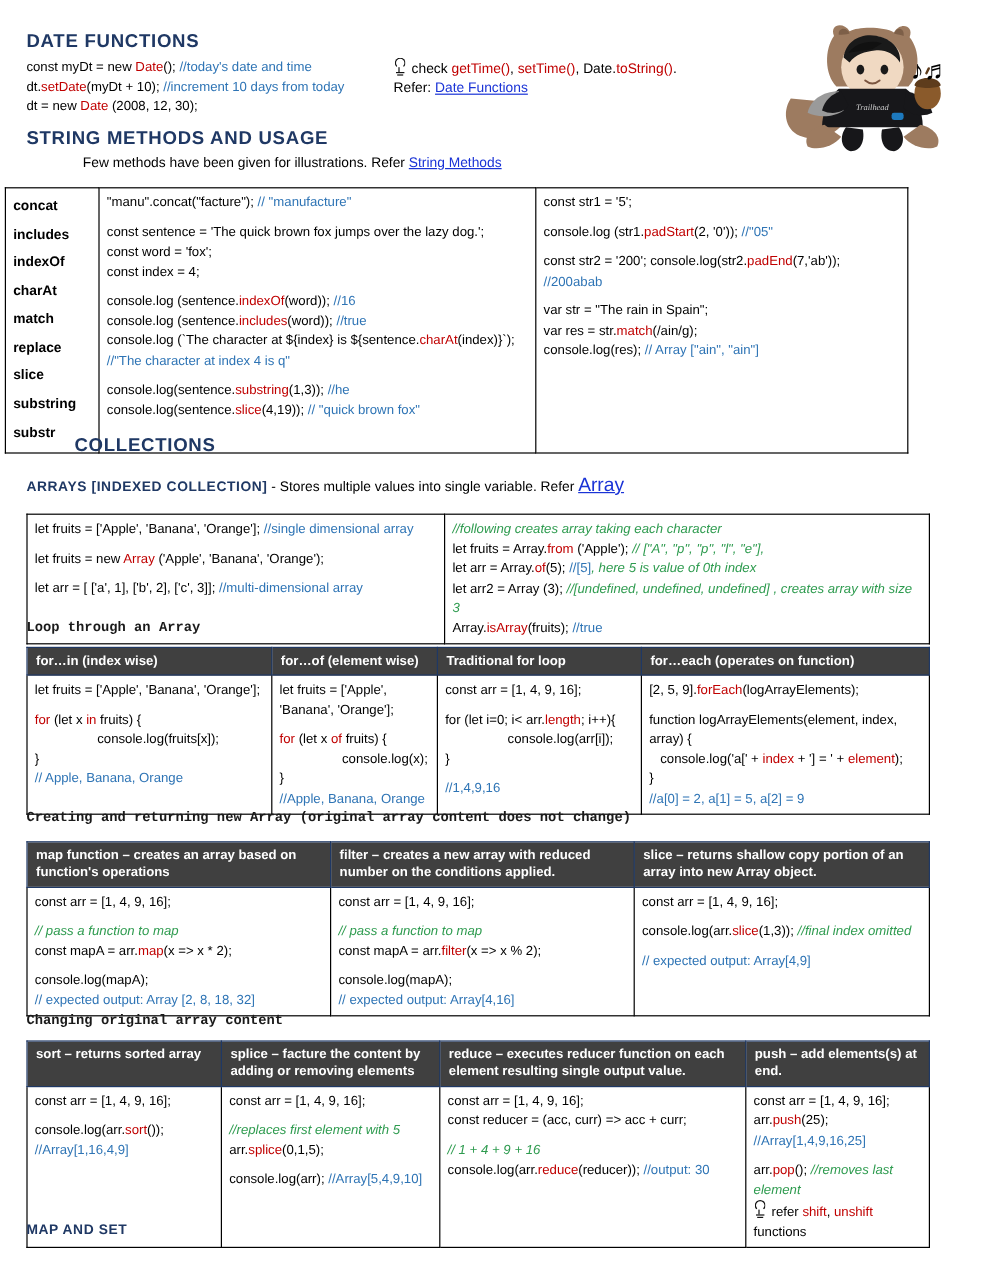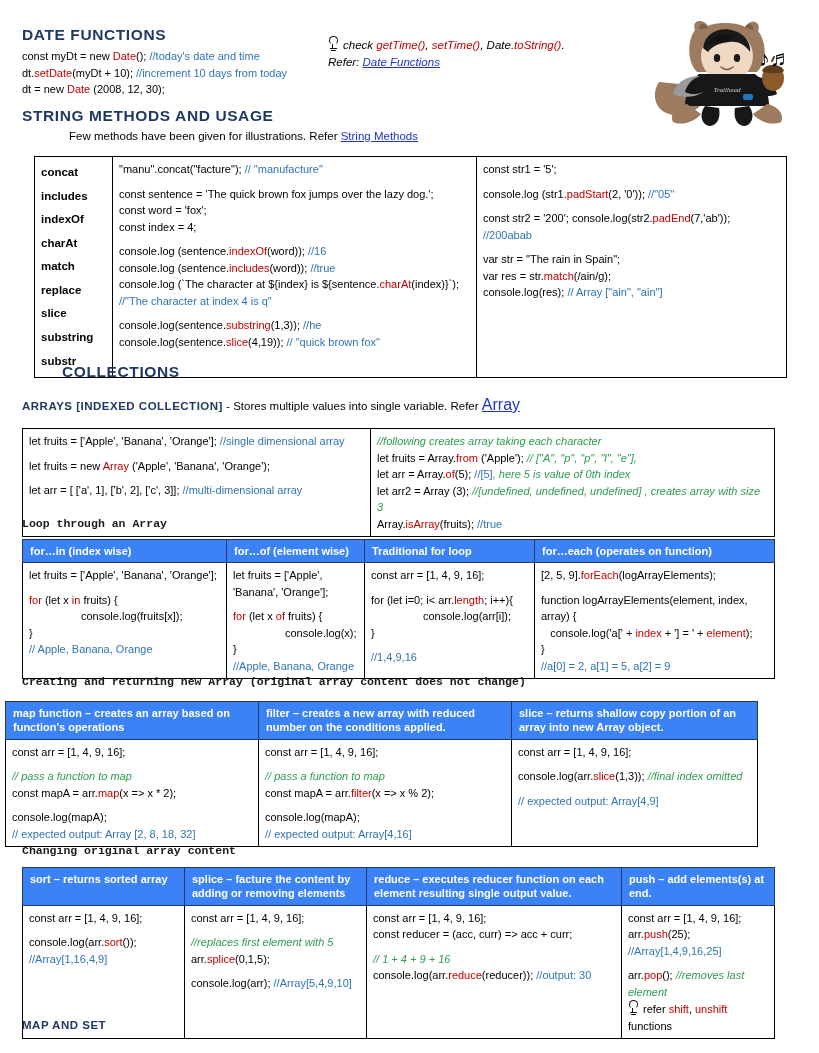--- a/index.html
+++ b/index.html
@@ -35,21 +35,21 @@
   
   table.t{border-collapse:collapse;table-layout:fixed;width:100%;}
   table.t td{
     border:1px solid #000;
     vertical-align:top;
     padding:4px 6px;
     font-size:11px;
     line-height:1.45;
   }
   table.t td.hdr{
-    background:#3b82f6;color:#fff;font-weight:bold;
+    background:#404040;color:#fff;font-weight:bold;
     border:1px solid #1f3864;
     font-size:11px;line-height:1.3;padding:4px 7px;margin-top:12px;
   }
   .code{font-size:11px;line-height:1.5;white-space:normal;}
   .code div{min-height:1px;}
   .sp{height:8px;}
   .indent{padding-left:52px;display:inline-block;}
 
   
   .bulb{display:inline-block;width:12px;height:17px;position:relative;vertical-align:-4px;margin-right:3px;}
@@ -118,40 +118,40 @@
     <div class="h1">DATE FUNCTIONS</div>
     <div class="code" style="margin-top:4px;">
       <div id="date-lines">
           <div><span class="k-black">const myDt = new </span><span class="k-red">Date</span><span class="k-black">(); </span><span class="k-blue">//today's date and time</span></div>
           <div><span class="k-black">dt.</span><span class="k-red">setDate</span><span class="k-black">(myDt + 10); </span><span class="k-blue">//increment 10 days from today</span></div>
           <div><span class="k-black">dt = new </span><span class="k-red">Date</span><span class="k-black"> (2008, 12, 30);</span></div>
         </div>
     </div>
   </div>
 
-  <div style="position:absolute;left:328px;top:36px;width:300px;font-style:italic;">
+  <div style="position:absolute;left:328px;top:48px;width:300px;">
     <div class="body-txt">
       <span class="bulb">
         <span class="glass"></span><span class="neck"></span><span class="b1"></span><span class="b2"></span>
       </span><span id="date-tip-parts"><span class="k-black">check </span><span class="k-red">getTime()</span><span class="k-black">, </span><span class="k-red">setTime()</span><span class="k-black">, Date.</span><span class="k-red">toString()</span><span class="k-black">.</span></span>
     </div>
     <div class="body-txt" style="margin-top:3px;">
       <span>Refer:</span>
       <a class="link" href="#">Date Functions</a>
     </div>
   </div>
 
   <div style="position:absolute;left:22px;top:107px;width:600px;">
     <div class="h1">STRING METHODS AND USAGE</div>
     <div class="body-txt" style="margin-top:5px;padding-left:47px;">
       <span>Few methods have been given for illustrations. Refer </span><a class="link" href="#">String Methods</a>
     </div>
   </div>
 
-  <div style="position:absolute;left:34px;top:156px;width:752px;">
+  <div style="position:absolute;left:4px;top:156px;width:752px;">
     <table class="t">
       <colgroup>
           <col style="width:78px">
           <col style="width:364px">
           <col style="width:310px">
         </colgroup>
       <tbody>
           <tr>
         <td>
           <div id="method-names" style="font-weight:bold;font-size:11.5px;line-height:2.05;">
@@ -303,21 +303,21 @@
               </div>
             </td>
           </tr>
     </tbody>
       </table>
   </div>
 
   <div style="position:absolute;left:22px;top:671px;">
     <span class="caption">Creating and returning new Array (original array content does not change)</span>
   </div>
-  <div style="position:absolute;left:5px;top:701px;width:752px;">
+  <div style="position:absolute;left:22px;top:701px;width:752px;">
     <table class="t">
       <colgroup>
           <col style="width:253px">
           <col style="width:253px">
           <col style="width:246px">
         </colgroup>
       <tbody>
           <tr id="newarr-headers">
             <td class="hdr">map function – creates an array based on function's operations</td>
             <td class="hdr">filter – creates a new array with reduced number on the conditions applied.</td>

